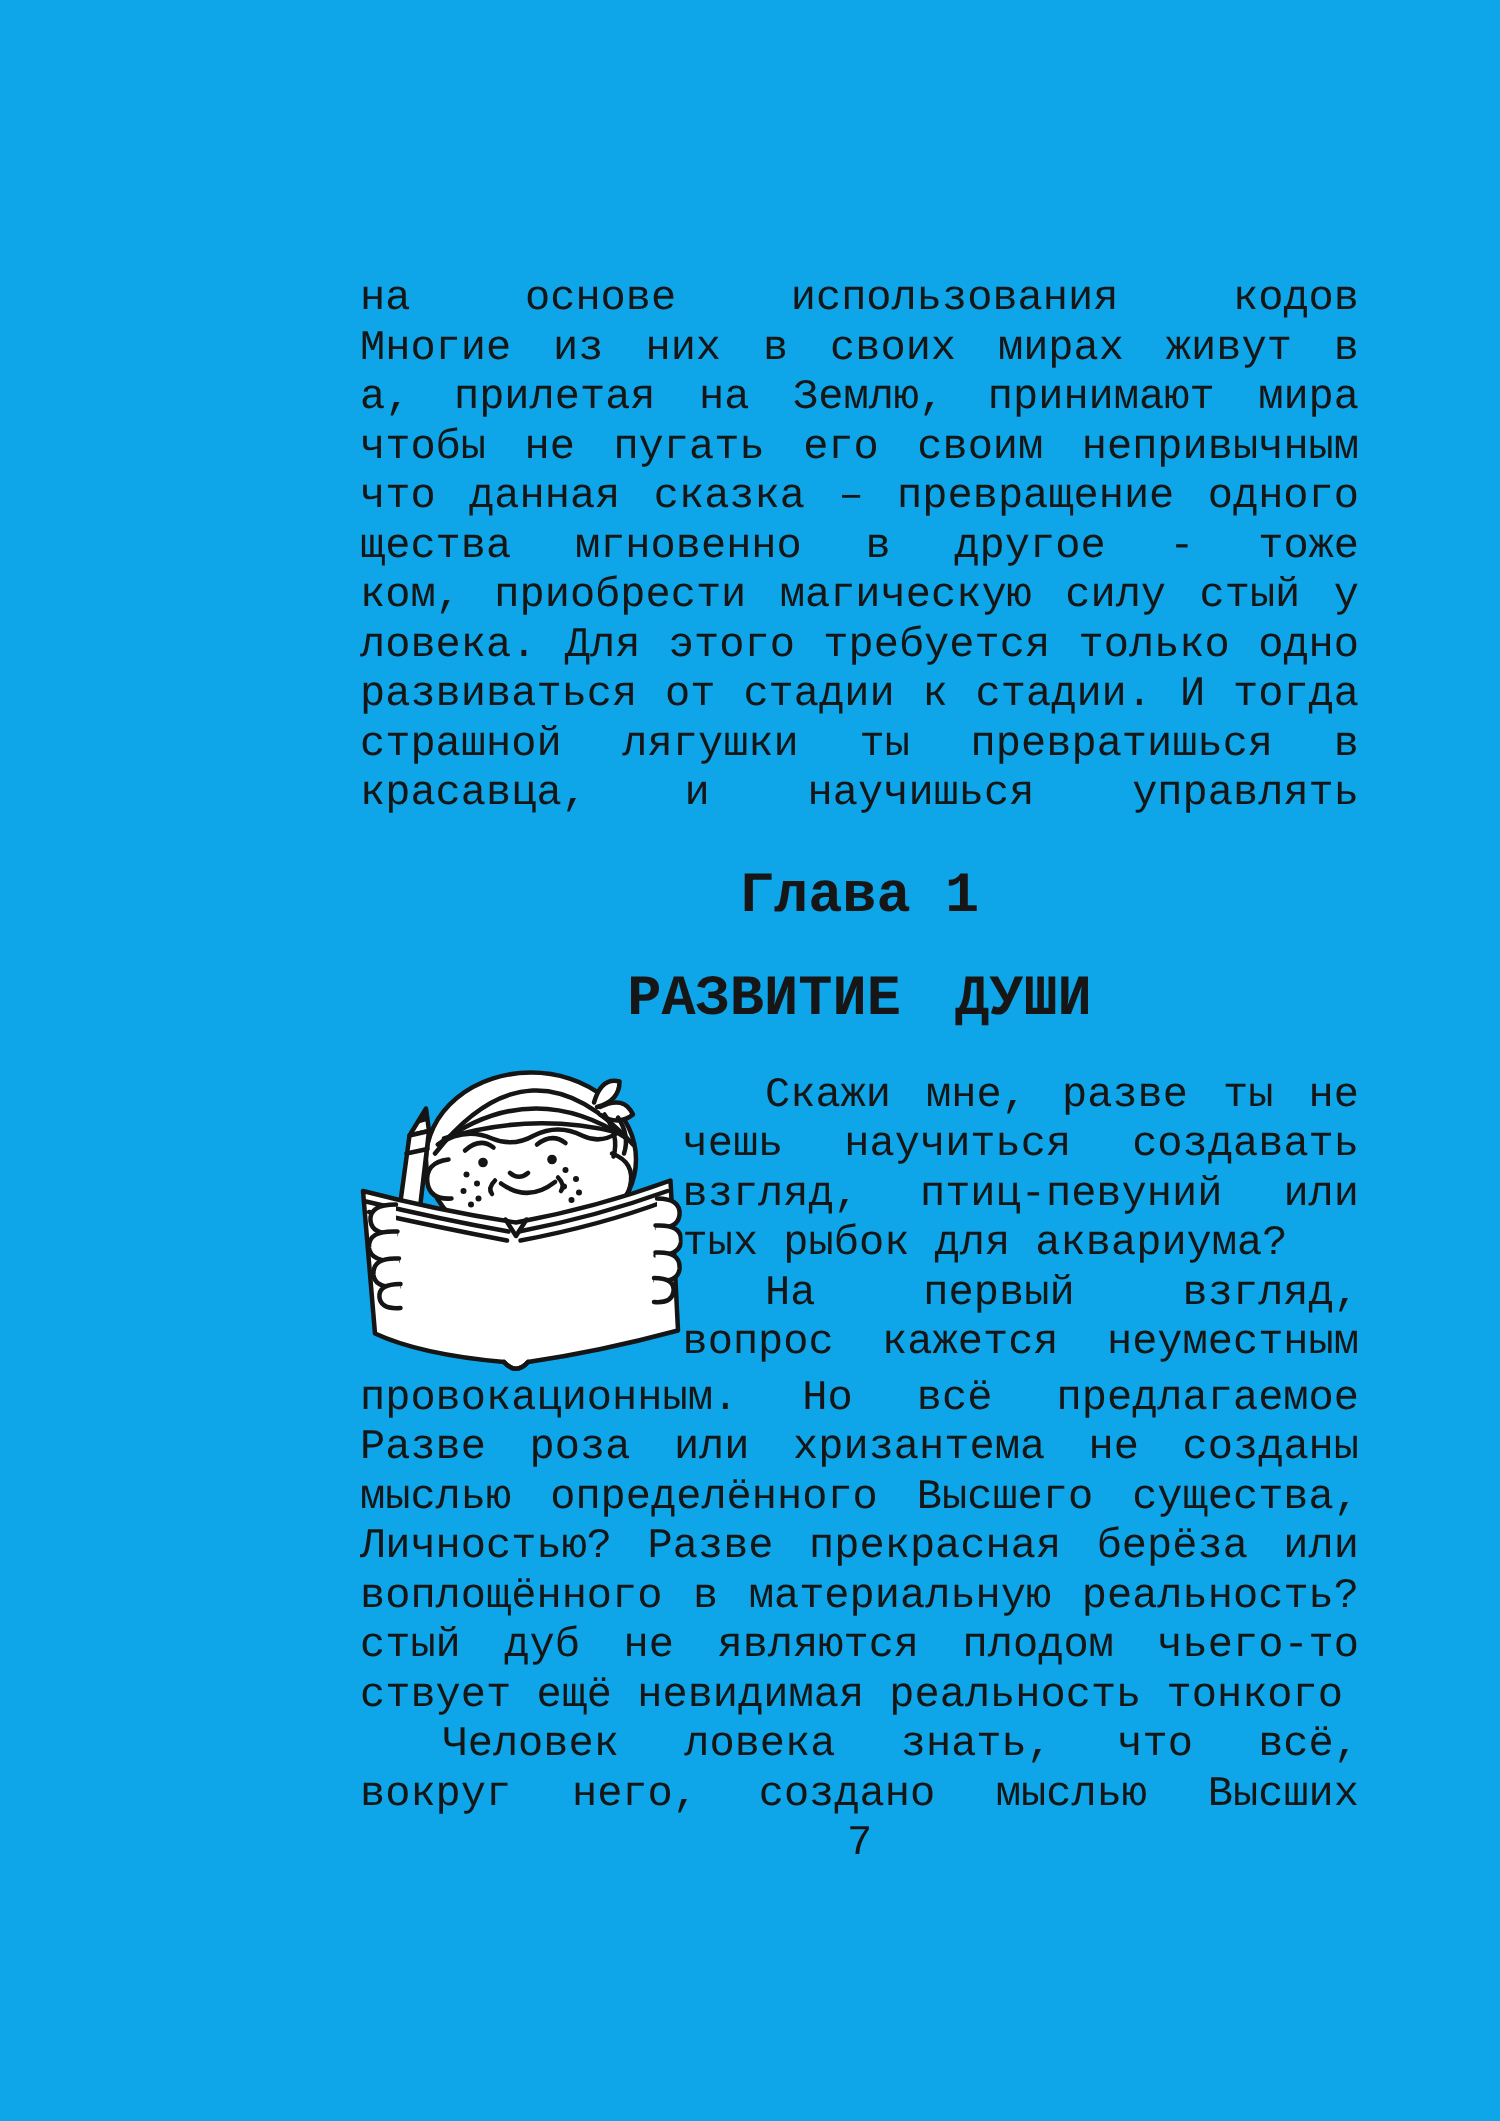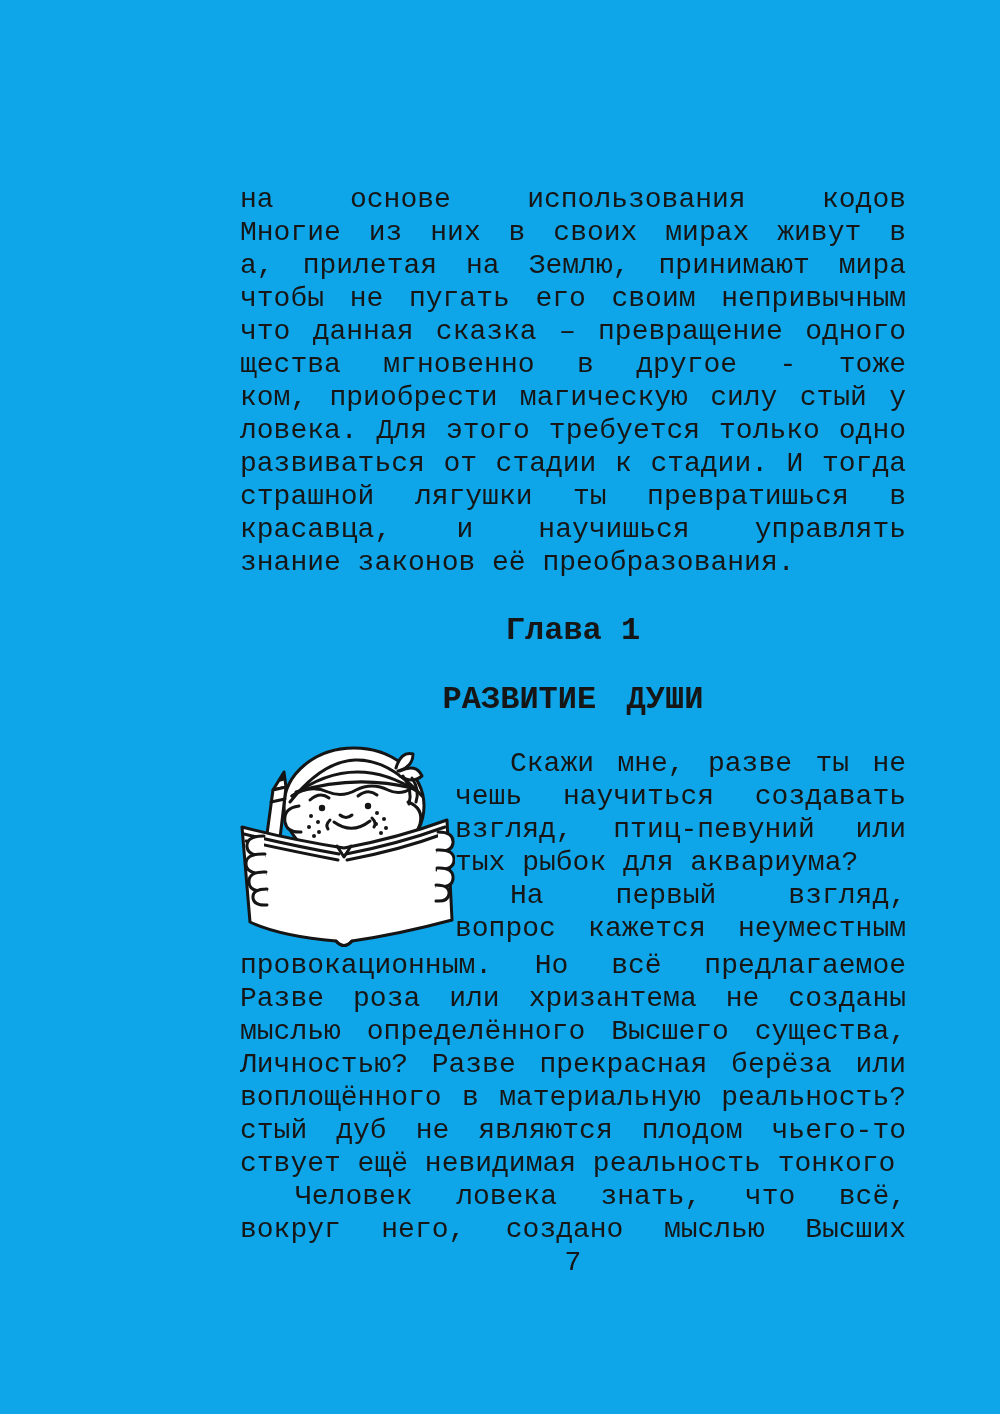--- a/index.html
+++ b/index.html
@@ -31,21 +31,21 @@
     display: inline-block;
     width: 100%;
     height: 0;
   }
   .line.last { text-align: left; }
   .line.last::after { content: none; }
 
   .chapter-head, .section-head {
     text-align: center;
     font-weight: bold;
-    font-size: 32px;
+    font-size: 38px;
     line-height: 33px;
   }
   .chapter-head { margin-top: 35px; }
   .section-head { margin-top: 36px; word-spacing: 0.35em; }
 
   .illus-row { display: flex; margin-top: 28px; }
   .illus { flex: 0 0 215px; width: 215px; height: 205px; }
   .illus svg { display: block; }
   .illus-col { flex: 1; min-width: 0; padding-top: 3px; }
 
@@ -65,21 +65,20 @@
         <div class="line">что данная сказка – превращение одного живого су-</div>
         <div class="line">щества мгновенно в другое - тоже становится былью.</div>
       </div>
 
     <div class="para">
         <div class="line">ком, приобрести магическую силу стый у каждого че-</div>
         <div class="line">ловека. Для этого требуется только одно – успешно</div>
         <div class="line">развиваться от стадии к стадии. И тогда однажды из</div>
         <div class="line">страшной лягушки ты превратишься в красавицу или</div>
         <div class="line">красавца, и научишься управлять материей через по-</div>
-        <div class="line last">знание законов её преобразования.</div>
       </div>
 
     <div class="chapter-head">Глава 1</div>
 
     <div class="section-head">РАЗВИТИЕ ДУШИ</div>
 
     <div class="illus-row">
       <div class="illus" aria-label="child-reading-open-book-line-drawing">
         <svg viewBox="0 0 215 205" width="215" height="205" aria-hidden="true">
           <g fill="none" stroke="#151515" stroke-width="3" stroke-linecap="round" stroke-linejoin="round">

